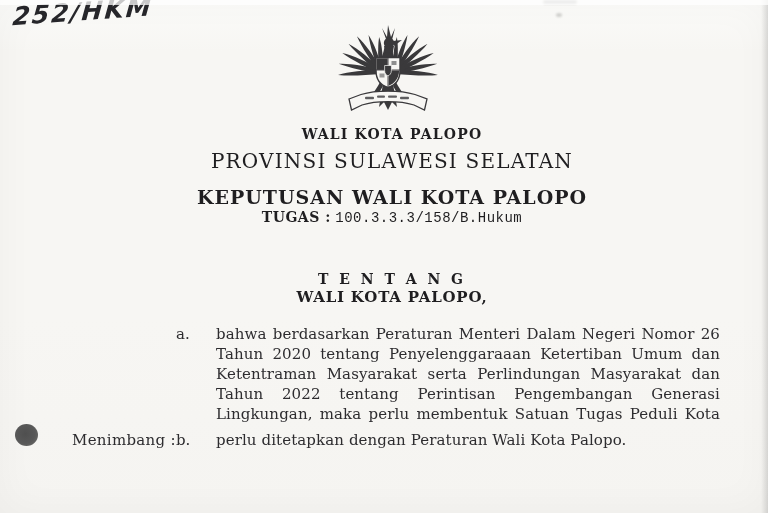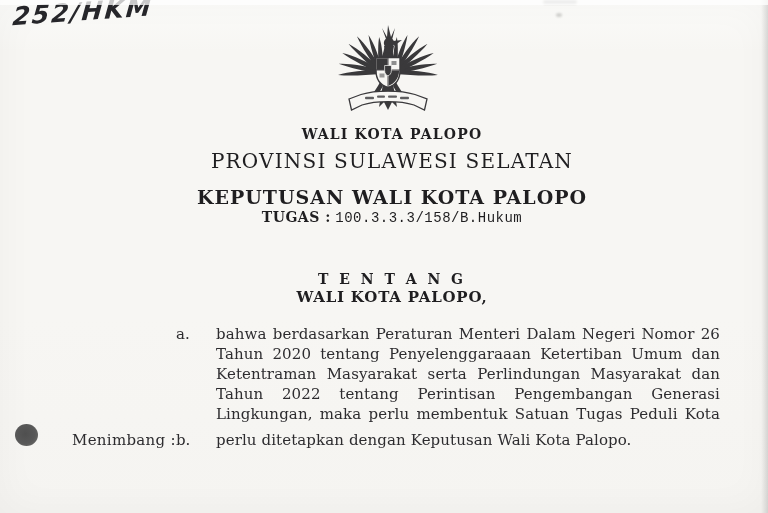--- a/index.html
+++ b/index.html
@@ -161,21 +161,21 @@
           <div class="jline">Tahun 2020 tentang Penyelenggaraaan Ketertiban Umum dan</div>
           <div class="jline">Ketentraman Masyarakat serta Perlindungan Masyarakat dan</div>
           <div class="jline">Tahun 2022 tentang Perintisan Pengembangan Generasi</div>
           <div class="jline">Lingkungan, maka perlu membentuk Satuan Tugas Peduli Kota</div>
         </div>
       </div>
 
       <div class="m-item">
         <div class="m-marker">b.</div>
         <div class="m-text">
-          <div class="jline last">perlu ditetapkan dengan Keputusan Wali Kota Palopo.</div>
+          <div class="jline last">perlu ditetapkan dengan Peraturan Wali Kota Palopo.</div>
         </div>
       </div>
 
     </div>
   </div>
 
   <div class="punch-dot"></div>
   <div class="edge-right"></div>
   <div class="edge-top"></div>
 </div>

